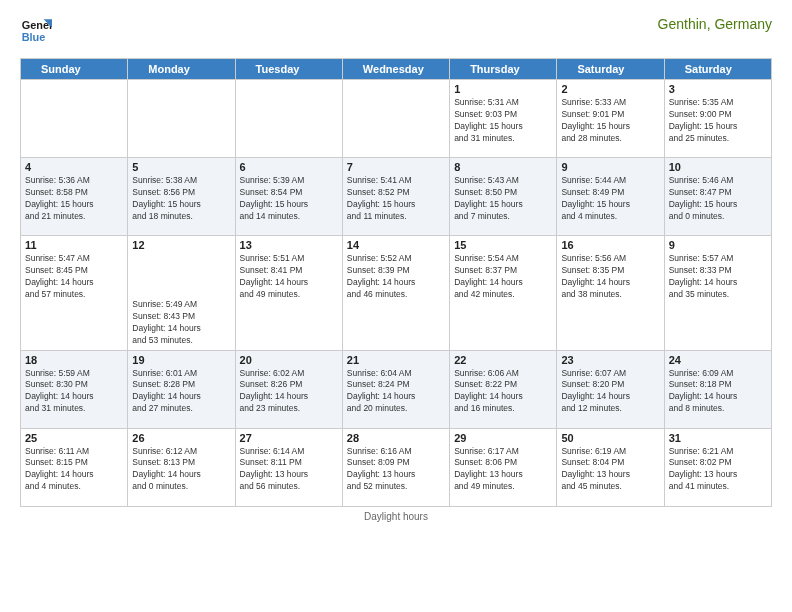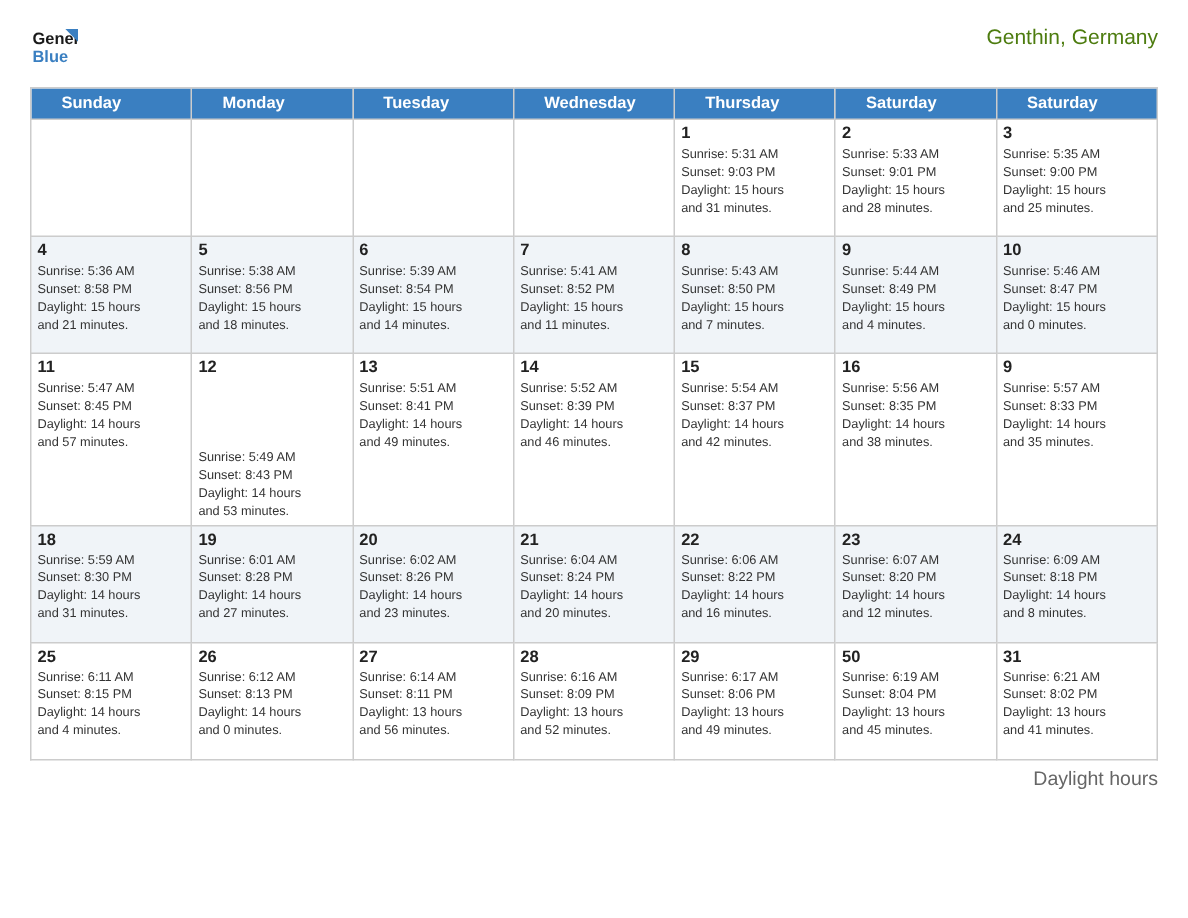--- a/index.html
+++ b/index.html
@@ -340,16 +340,16 @@
             <span class="day-num">31</span>
             <div class="day-info" style="white-space: pre-line;">Sunrise: 6:21 AM
 Sunset: 8:02 PM
 Daylight: 13 hours
 and 41 minutes.</div>
           </td>
         </tr>
       </tbody>
   </table>
 
-  <div style="font-size:13px; color:#666; margin-top:4px; text-align:right;">
+  <div style="font-size:10px; color:#666; margin-top:4px; text-align:center;">
     <span>Daylight hours</span>
   </div>
 </div>
 
 </body></html>

